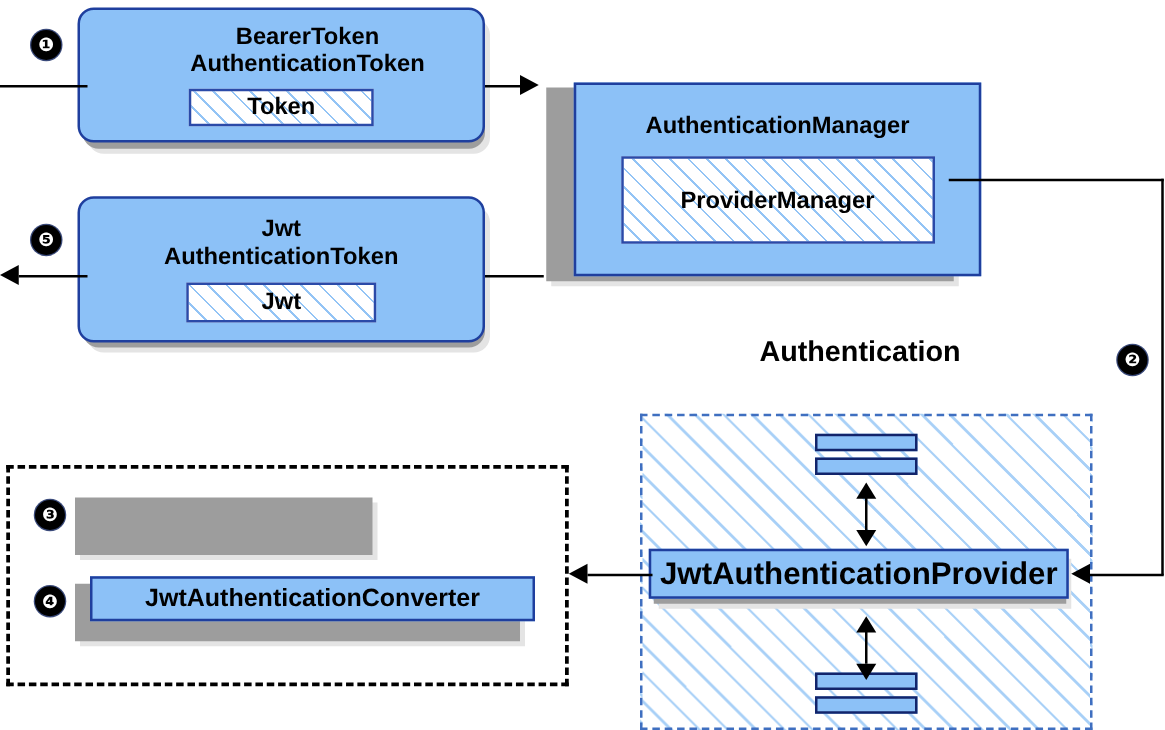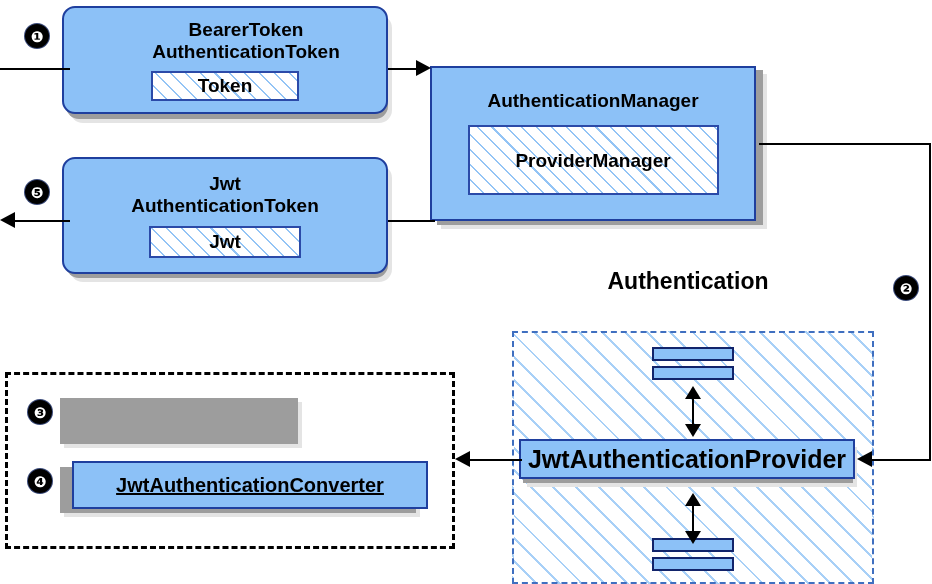--- a/index.html
+++ b/index.html
@@ -82,21 +82,21 @@
       <div>AuthenticationToken</div>
     </div>
     <div class="subbox" style="width:148px;height:30px;margin-top:9px;font-size:19px;">
       <span>Token</span>
     </div>
   </div>
   <div class="badge" style="left:25px;top:24px;">❶</div>
 
   <div class="shadow-light" style="left:441px;top:74px;width:326px;height:155px;"></div>
   <div class="shadow-dark" style="left:437px;top:70px;width:326px;height:155px;"></div>
-  <div class="node" style="left:430px;top:66px;width:326px;height:155px;font-size:19px;justify-content:flex-start;padding-top:22px;">
+  <div class="node" style="left:459px;top:66px;width:326px;height:155px;font-size:19px;justify-content:flex-start;padding-top:22px;">
     <div>AuthenticationManager</div>
     <div class="subbox" style="width:251px;height:70px;margin-top:14px;font-size:19px;">
       <span>ProviderManager</span>
     </div>
   </div>
 
   <div class="shadow-light rounded" style="left:70px;top:165px;width:322px;height:117px;"></div>
   <div class="shadow-dark rounded" style="left:66px;top:161px;width:322px;height:117px;"></div>
   <div class="node rounded" style="left:62px;top:157px;width:326px;height:117px;font-size:19px;">
     <div style="padding:0 6px;">
@@ -138,21 +138,21 @@
   <div class="bar" style="left:652px;top:557px;width:82px;height:14px;"></div>
 
   <div class="dashed-black" style="left:5px;top:372px;width:450px;height:177px;"></div>
 
   <div class="shadow-light" style="left:64px;top:402px;width:238px;height:46px;"></div>
   <div class="shadow-dark" style="left:60px;top:398px;width:238px;height:46px;"></div>
   <div class="badge" style="left:28px;top:400px;">❸</div>
 
   <div class="shadow-light" style="left:64px;top:471px;width:356px;height:46px;"></div>
   <div class="shadow-dark" style="left:60px;top:467px;width:356px;height:46px;"></div>
-  <div class="node" style="left:72px;top:461px;width:356px;height:48px;font-size:20px;text-decoration:underline;">
+  <div class="node" style="left:72px;top:461px;width:356px;height:36px;font-size:20px;">
     <div>JwtAuthenticationConverter</div>
   </div>
   <div class="badge" style="left:28px;top:469px;">❹</div>
 
   <div class="hline" style="left:0px;top:68px;width:70px;"></div>
 
   <div class="hline" style="left:388px;top:68px;width:32px;"></div>
   <div class="arrow arrow-r" style="left:416px;top:60px;"></div>
 
   <div class="hline" style="left:759px;top:143px;width:172px;"></div>

